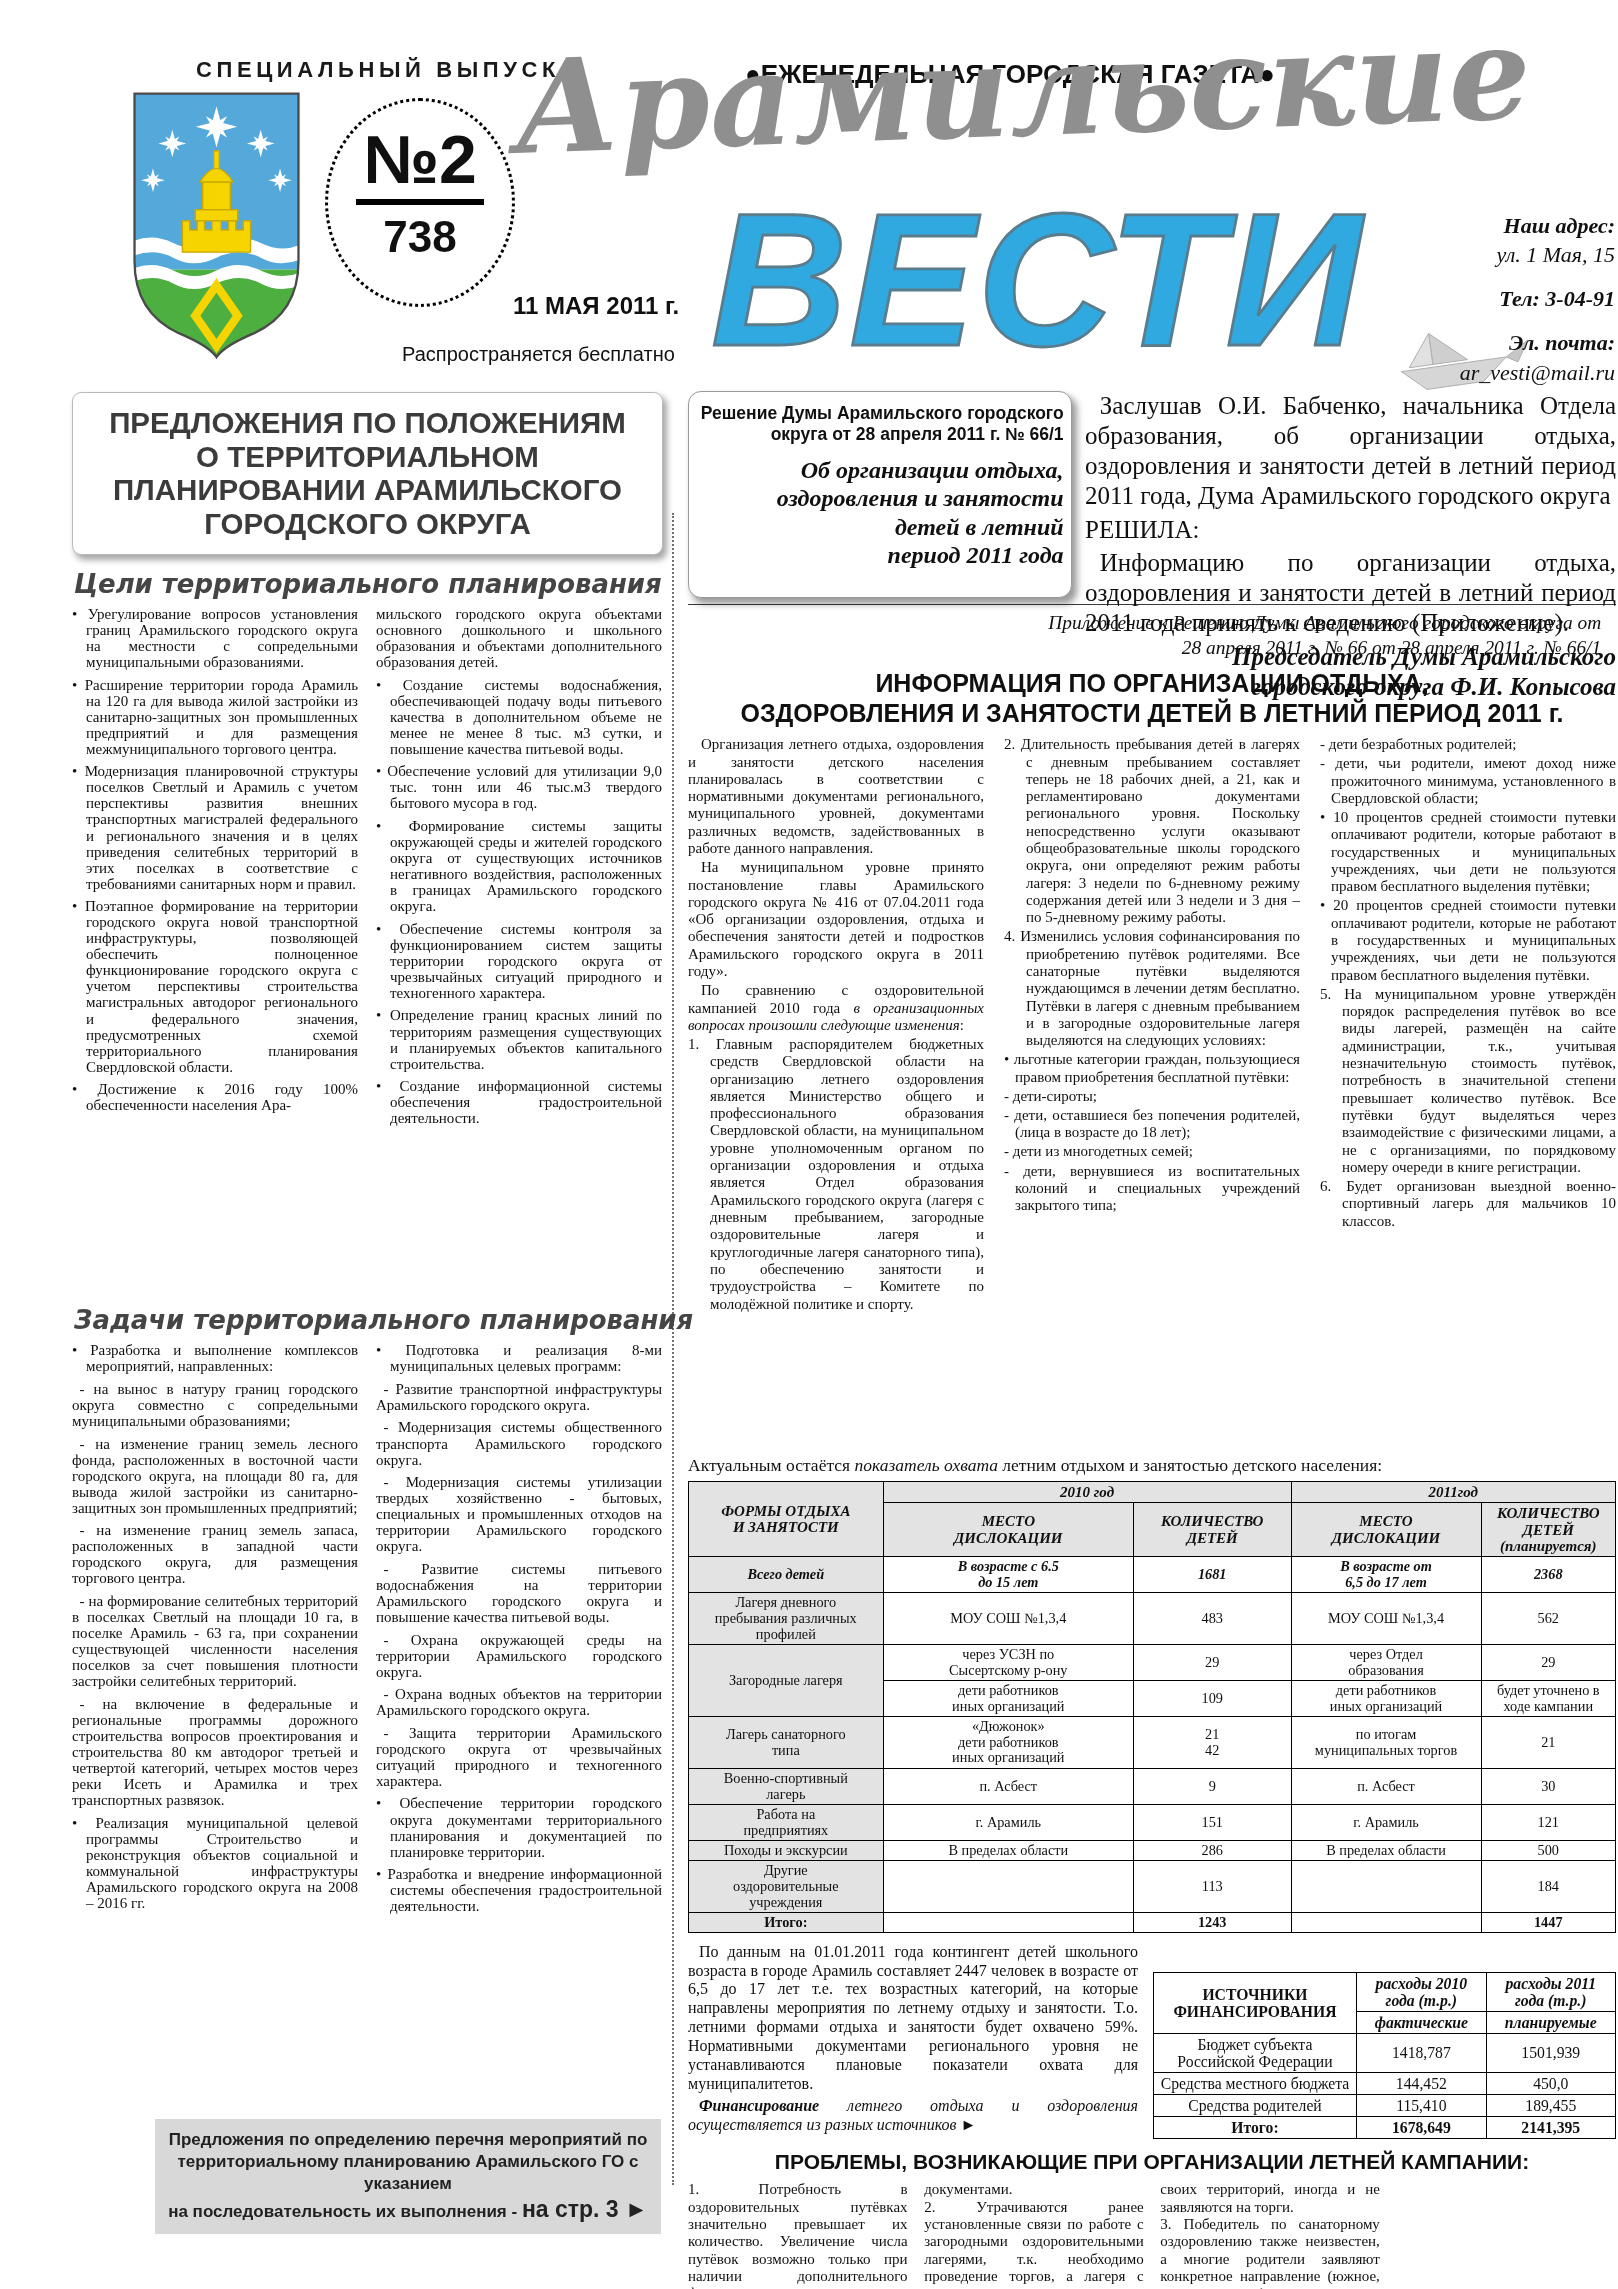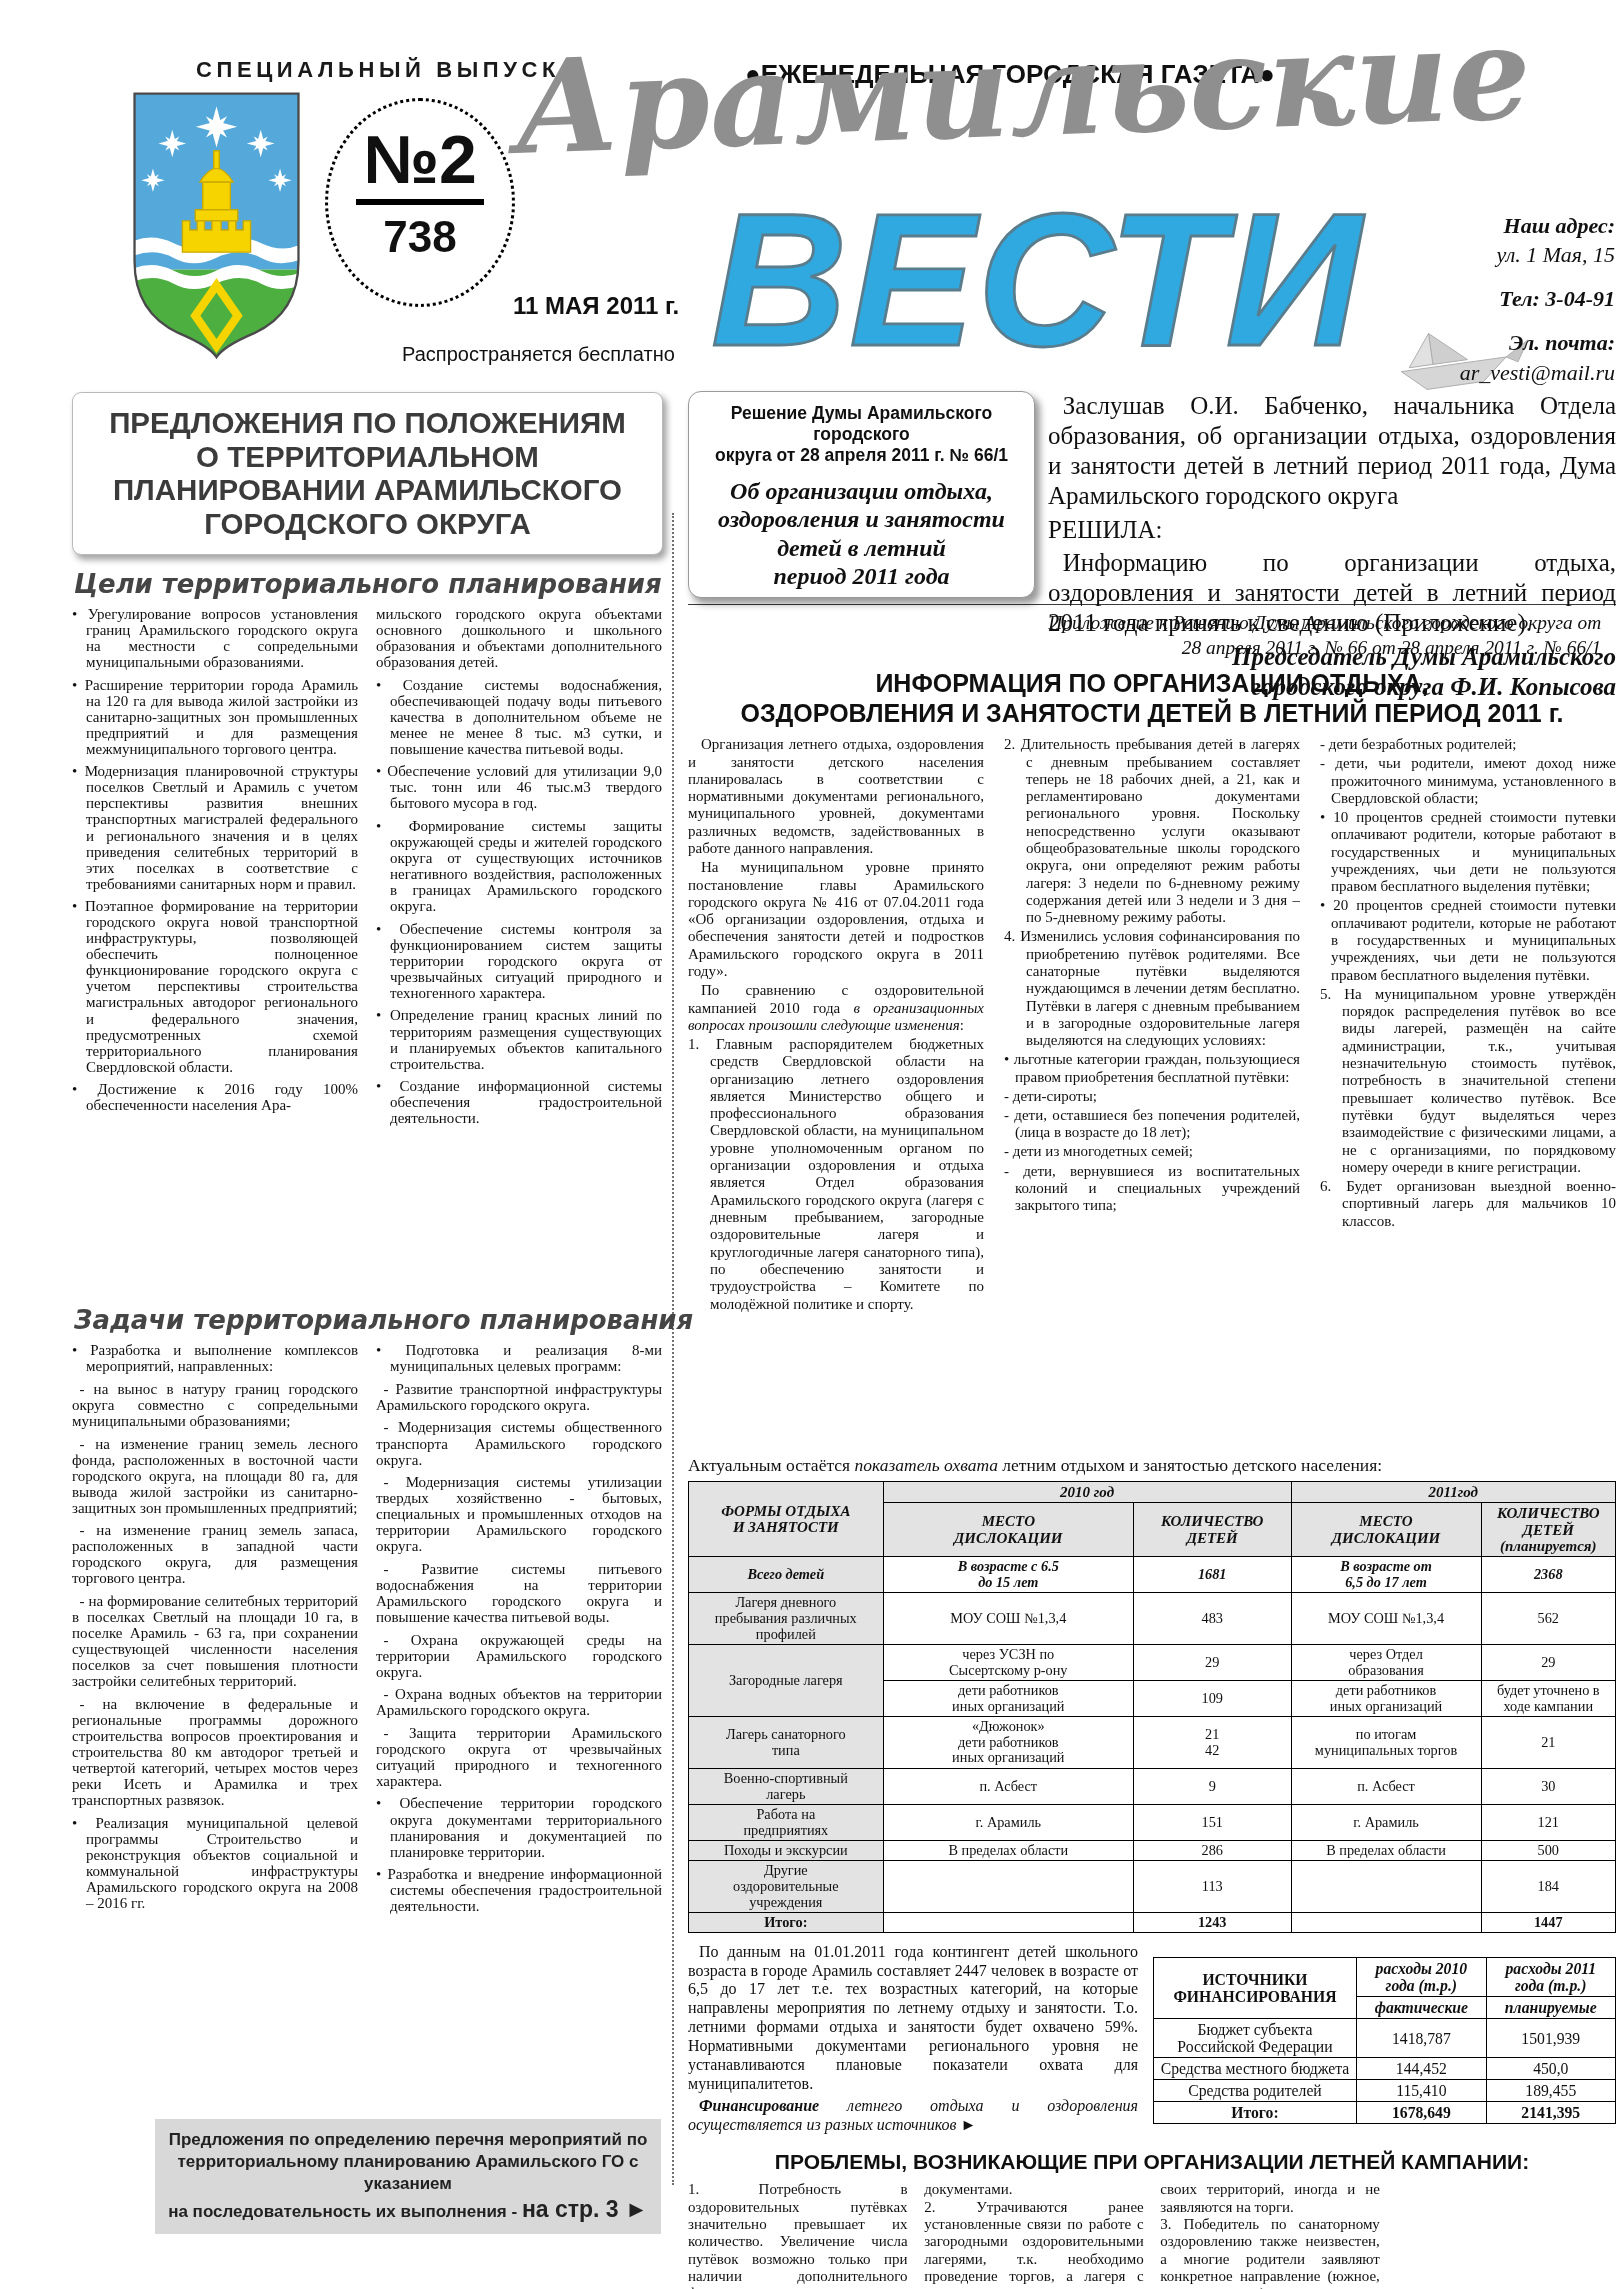--- a/index.html
+++ b/index.html
@@ -45,22 +45,22 @@
   .page3-box{margin:9.2px 0 0 83px;width:484px;background:#d8d8d8;padding:9.2px 11px;text-align:center;
              font:bold 17px/1.3 "Liberation Sans",sans-serif;color:#222}
   .pref{font-size:23px;white-space:nowrap}
 
   
   .divider{left:672px;top:513px;height:1672px;border-left:2.8px dotted #707070}
 
   
   .middle{left:688px;top:391px;width:928px}
   .lead-row{display:flex;gap:13px;height:207px}
-  .res-box{width:347px;box-sizing:border-box;border:1.8px solid #9a9a9a;border-radius:13px;
-           box-shadow:4.6px 5.5px 7.4px rgba(0,0,0,.4);padding:11px 7.4px;text-align:center;background:#fff}
+  .res-box{width:384px;box-sizing:border-box;border:1.8px solid #9a9a9a;border-radius:13px;
+           box-shadow:4.6px 5.5px 7.4px rgba(0,0,0,.4);padding:11px 7.4px;text-align:right;background:#fff}
   .res-box .l1{font:bold 17.5px/1.2 "Liberation Sans",sans-serif}
   .res-box .l2{margin-top:11px;font:bold italic 24px/1.18 "Liberation Serif",serif}
   .res-text{flex:1;font-size:25px;line-height:1.2}
   .res-text p{margin:0 0 3.7px;text-indent:14.8px;text-align:justify}
   .res-text .decided{font-weight:normal;text-indent:0}
   .res-sig{text-align:right;font-weight:bold;font-style:italic;margin-top:3.7px}
   .rule{border:none;border-top:1.8px solid #3a3a3a;margin:5.5px 0 5.5px}
   .attachment{text-align:right;font:italic 19.4px/1.3 "Liberation Serif",serif;padding-right:14.8px}
   .info-heading{margin-top:7.4px;text-align:center;font:bold 25px/1.22 "Liberation Sans",sans-serif}
   .info-cols{display:flex;gap:20px;height:713px;margin-top:7.4px;overflow:hidden}
@@ -75,21 +75,21 @@
   table{border-collapse:collapse;width:100%}
   td,th{border:1.8px solid #000;padding:1.8px 4.6px;text-align:center;vertical-align:middle;
         font-family:"Liberation Serif",serif;font-weight:normal}
   .camps{font-size:14.3px;line-height:1.1}
   .camps th{background:#e3e3e3;font-weight:bold;font-style:italic;font-size:15px}
   .camps td.fc{background:#e3e3e3}
   .camps tr.total td,.camps tr.first td{font-weight:bold;font-style:italic}
   .camps tr.total td{font-style:normal}
   .c1{width:21%}.c2{width:27%}.c3{width:17%}.c4{width:20.5%}.c5{width:14.5%}
 
-  .fin-row{display:flex;gap:14.8px;margin-top:9.2px;align-items:center}
+  .fin-row{display:flex;gap:14.8px;margin-top:9.2px;align-items:flex-end}
   .fin-left{width:450px;font-size:16px;line-height:1.18;text-align:justify}
   .fin-left p{margin:0 0 3.7px;text-indent:11px}
   .fin-note{font-style:italic}
   .fin-note .fw{font-weight:bold}
   .fin{flex:1;font-size:15.7px;line-height:1.1}
   .fin th{font-weight:bold}
   .fin th.iti{font-style:italic}
   .fin tr.total td{font-weight:bold}
   .f1{width:44%}.f2{width:28%}.f3{width:28%}
 

